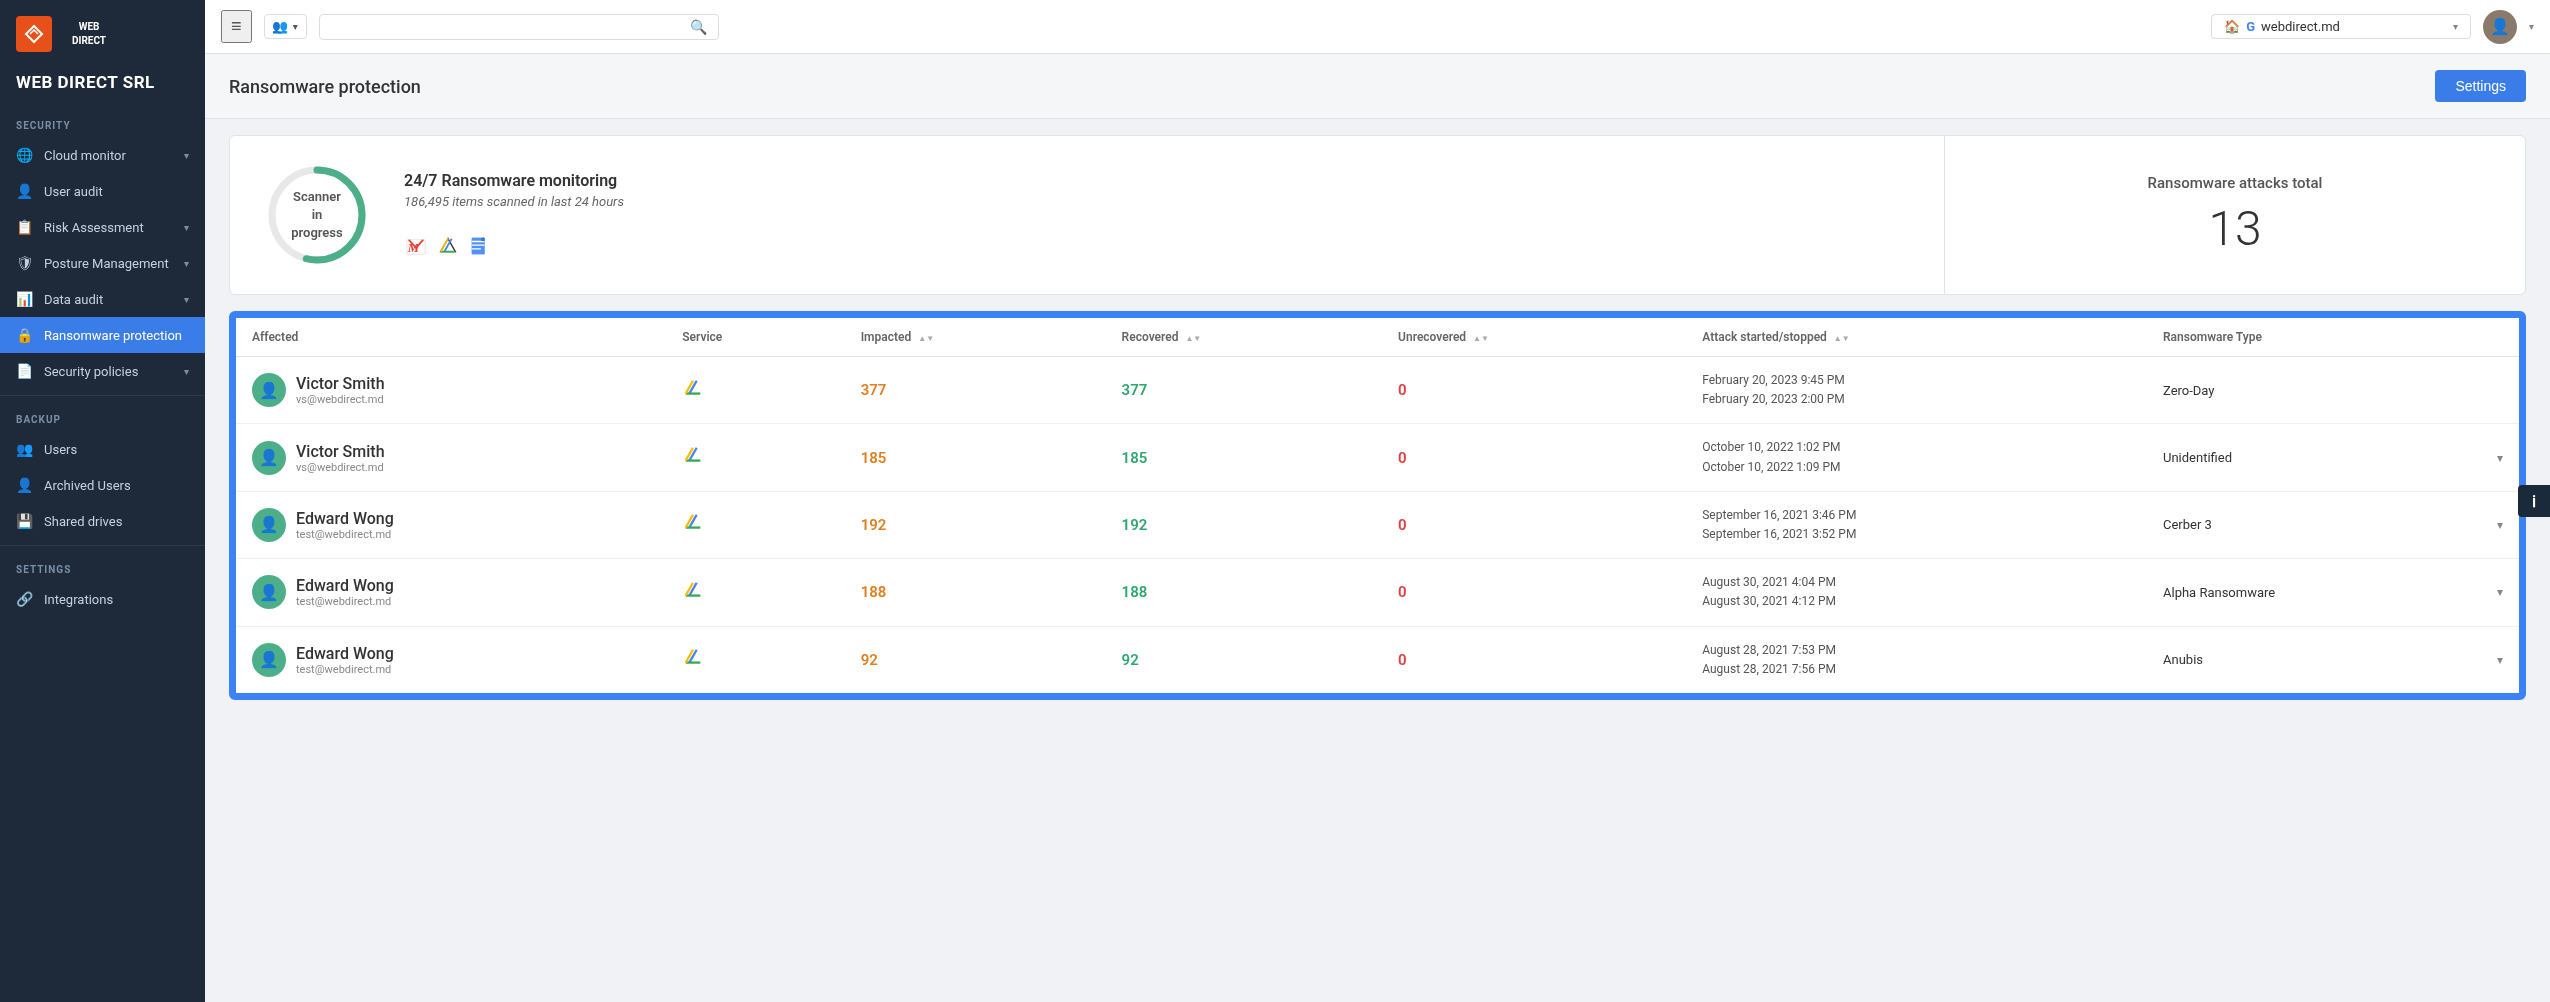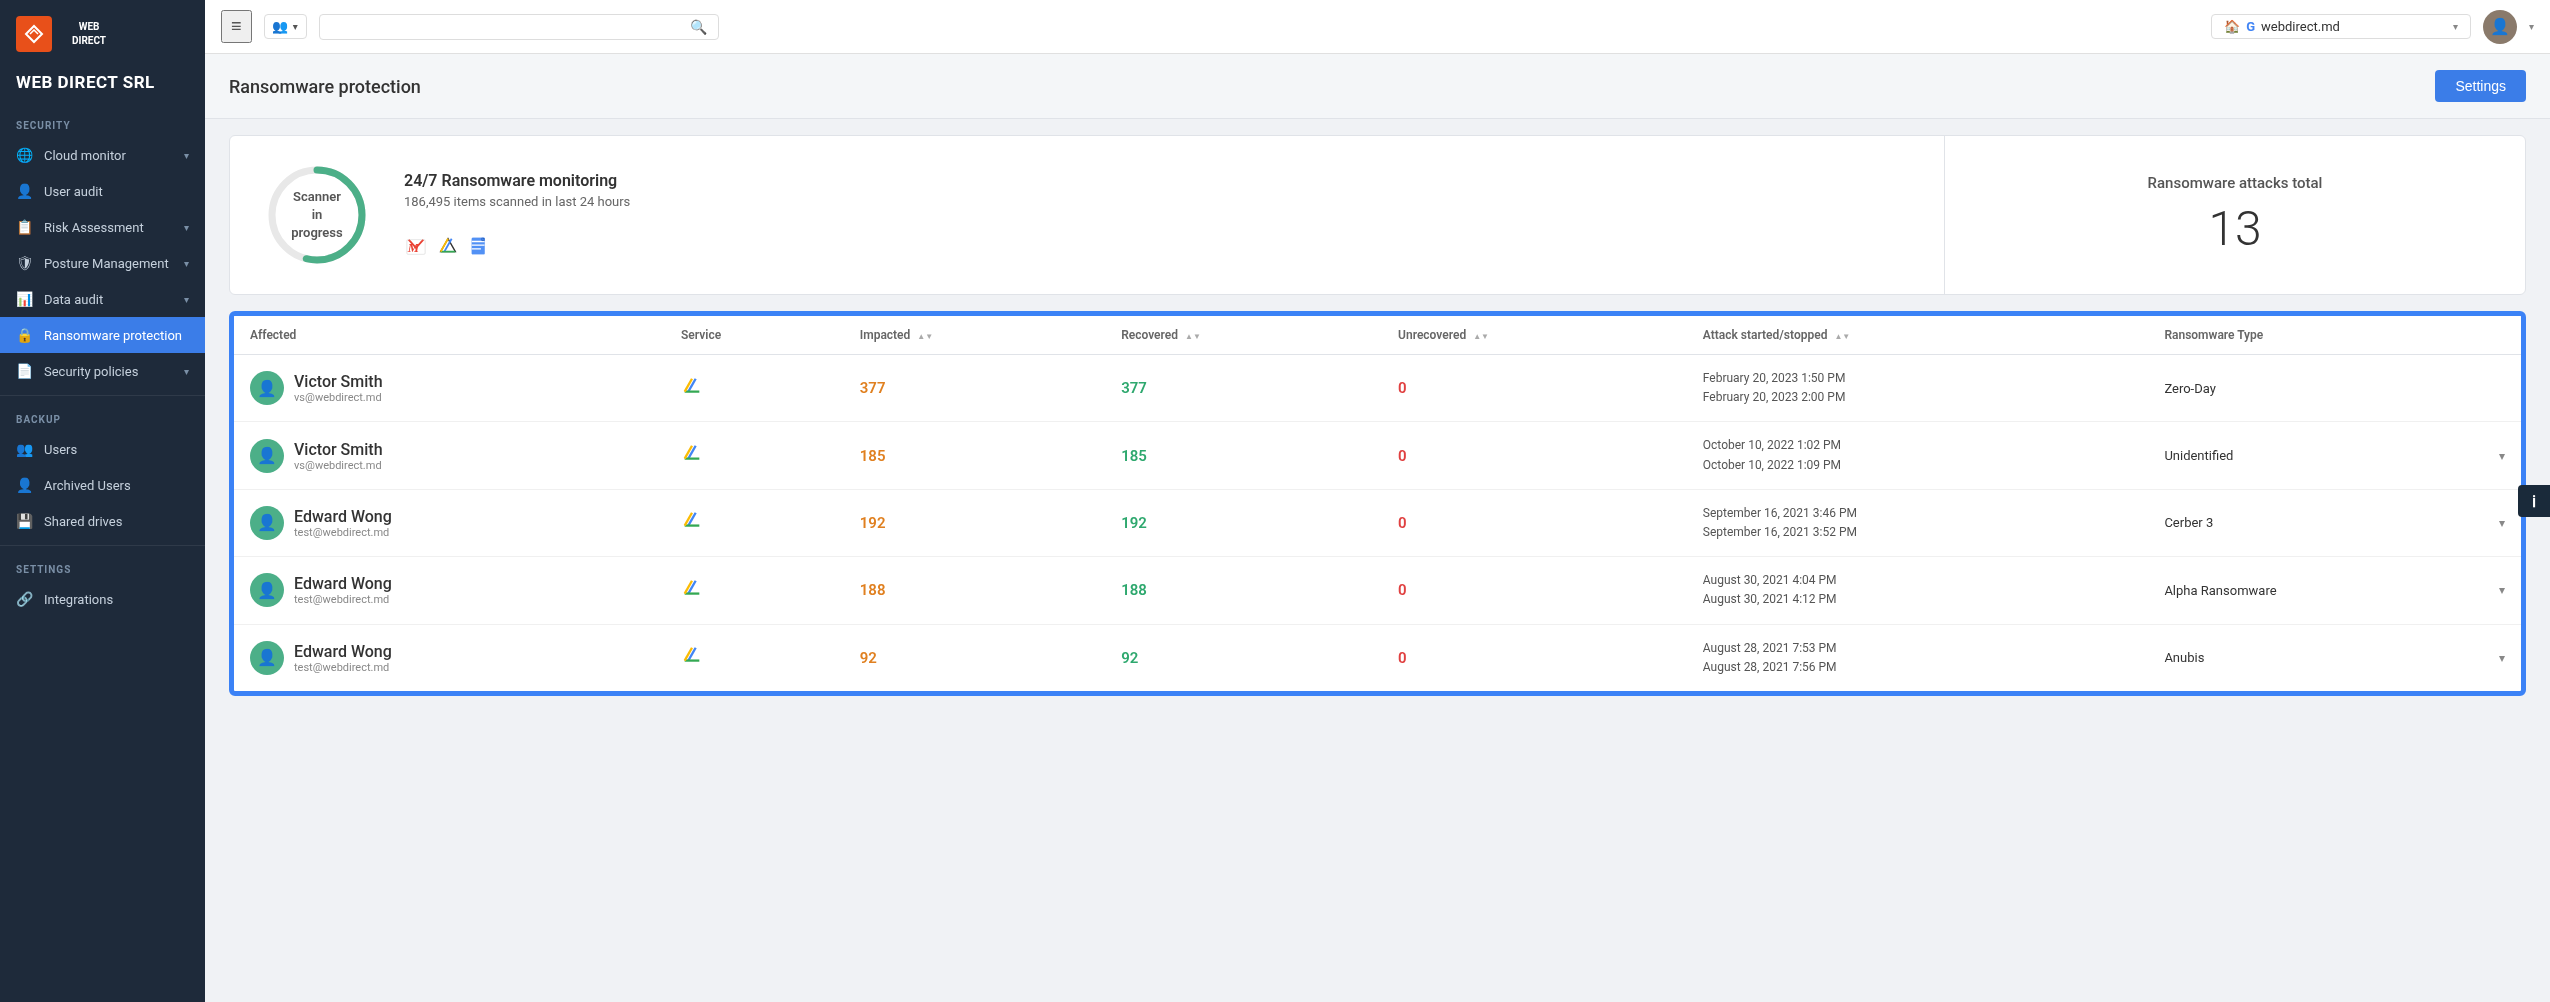--- a/index.html
+++ b/index.html
@@ -226,20 +226,21 @@
     .scanner-info h3 {
       font-size: 16px;
       font-weight: 600;
       color: #333;
       margin-bottom: 4px;
     }
     .scanner-info p {
       font-size: 13px;
       color: #666;
       margin-bottom: 26px;
+      font-style: italic;
     }
     .service-icons {
       display: flex;
       gap: 8px;
       align-items: center;
     }
     .service-icon {
       width: 24px;
       height: 24px;
       display: flex;
@@ -265,21 +266,21 @@
       font-size: 48px;
       font-weight: 300;
       color: #333;
     }
 
     
     .table-container {
       margin: 0 24px 24px;
       background: #fff;
       border-radius: 6px;
-      border: 5px solid #3b82f6;
+      border: 7px solid #3b82f6;
       overflow: hidden;
     }
     table {
       width: 100%;
       border-collapse: collapse;
     }
     thead tr {
       background: #fff;
       border-bottom: 1px solid #e0e3e8;
     }
@@ -607,21 +608,21 @@
         <span class="impacted-val">377</span>
       </td>
       <td>
         <span class="recovered-val">377</span>
       </td>
       <td>
         <span class="unrecovered-val">0</span>
       </td>
       <td>
         <div class="attack-time">
-          <div>February 20, 2023 1:50 PM</div>
+          <div>February 20, 2023 9:45 PM</div>
           <div>February 20, 2023 2:00 PM</div>
         </div>
       </td>
       <td>
         <div class="ransomware-type">
           <span class="ransomware-label">Zero-Day</span>
 
         </div>
       </td>
     </tr>

